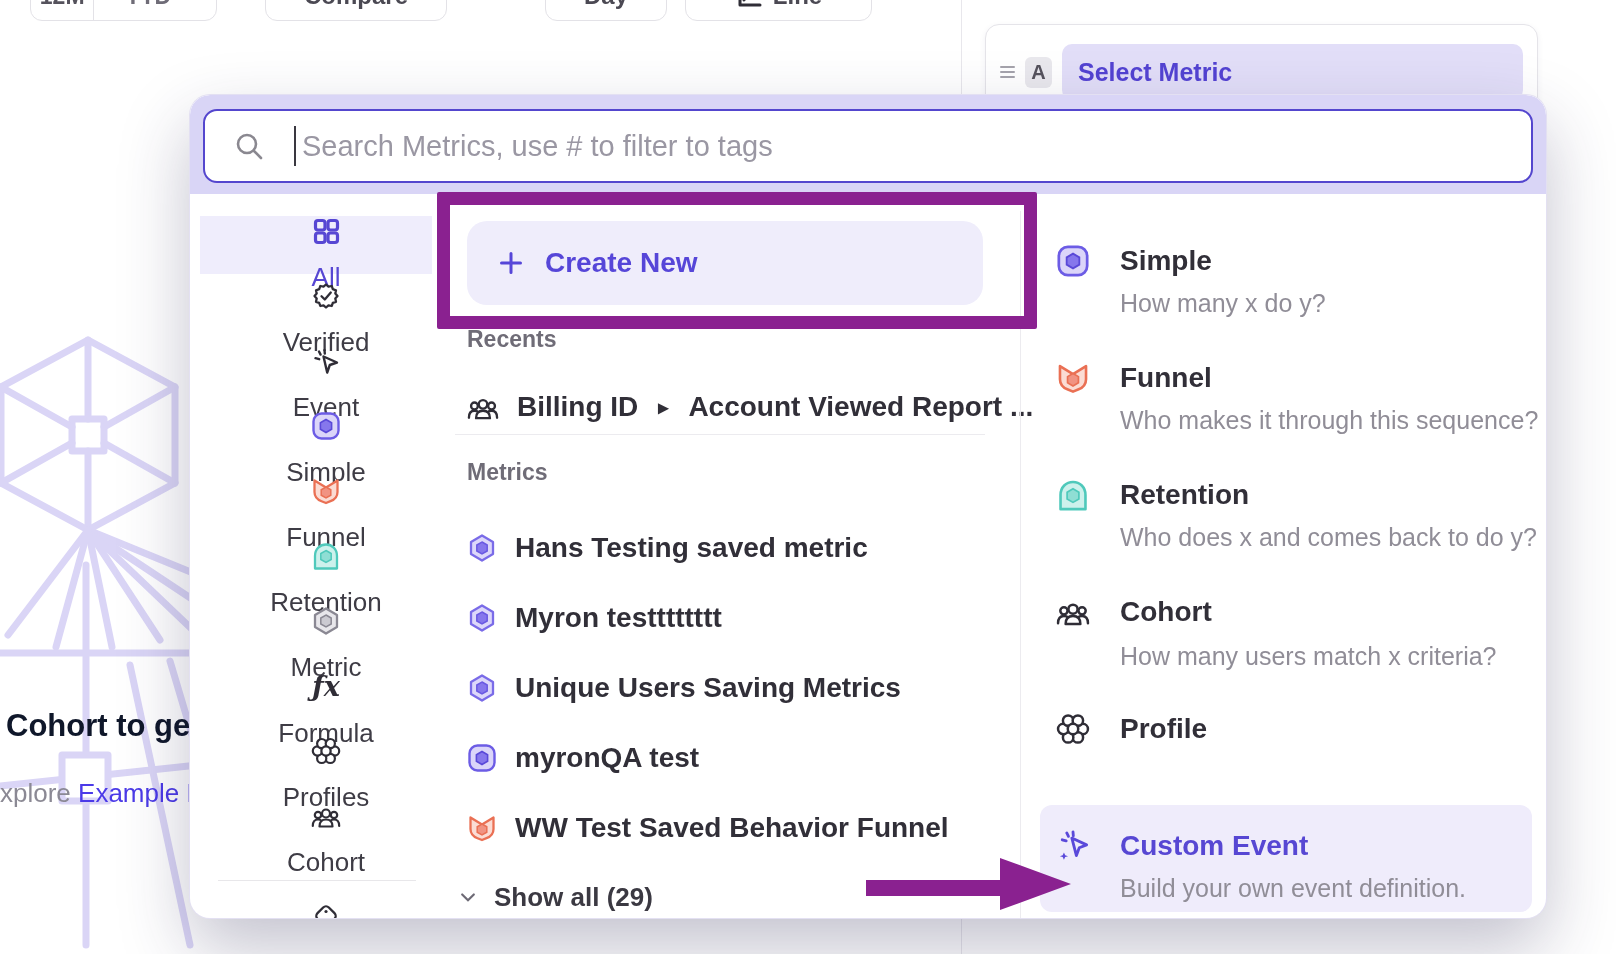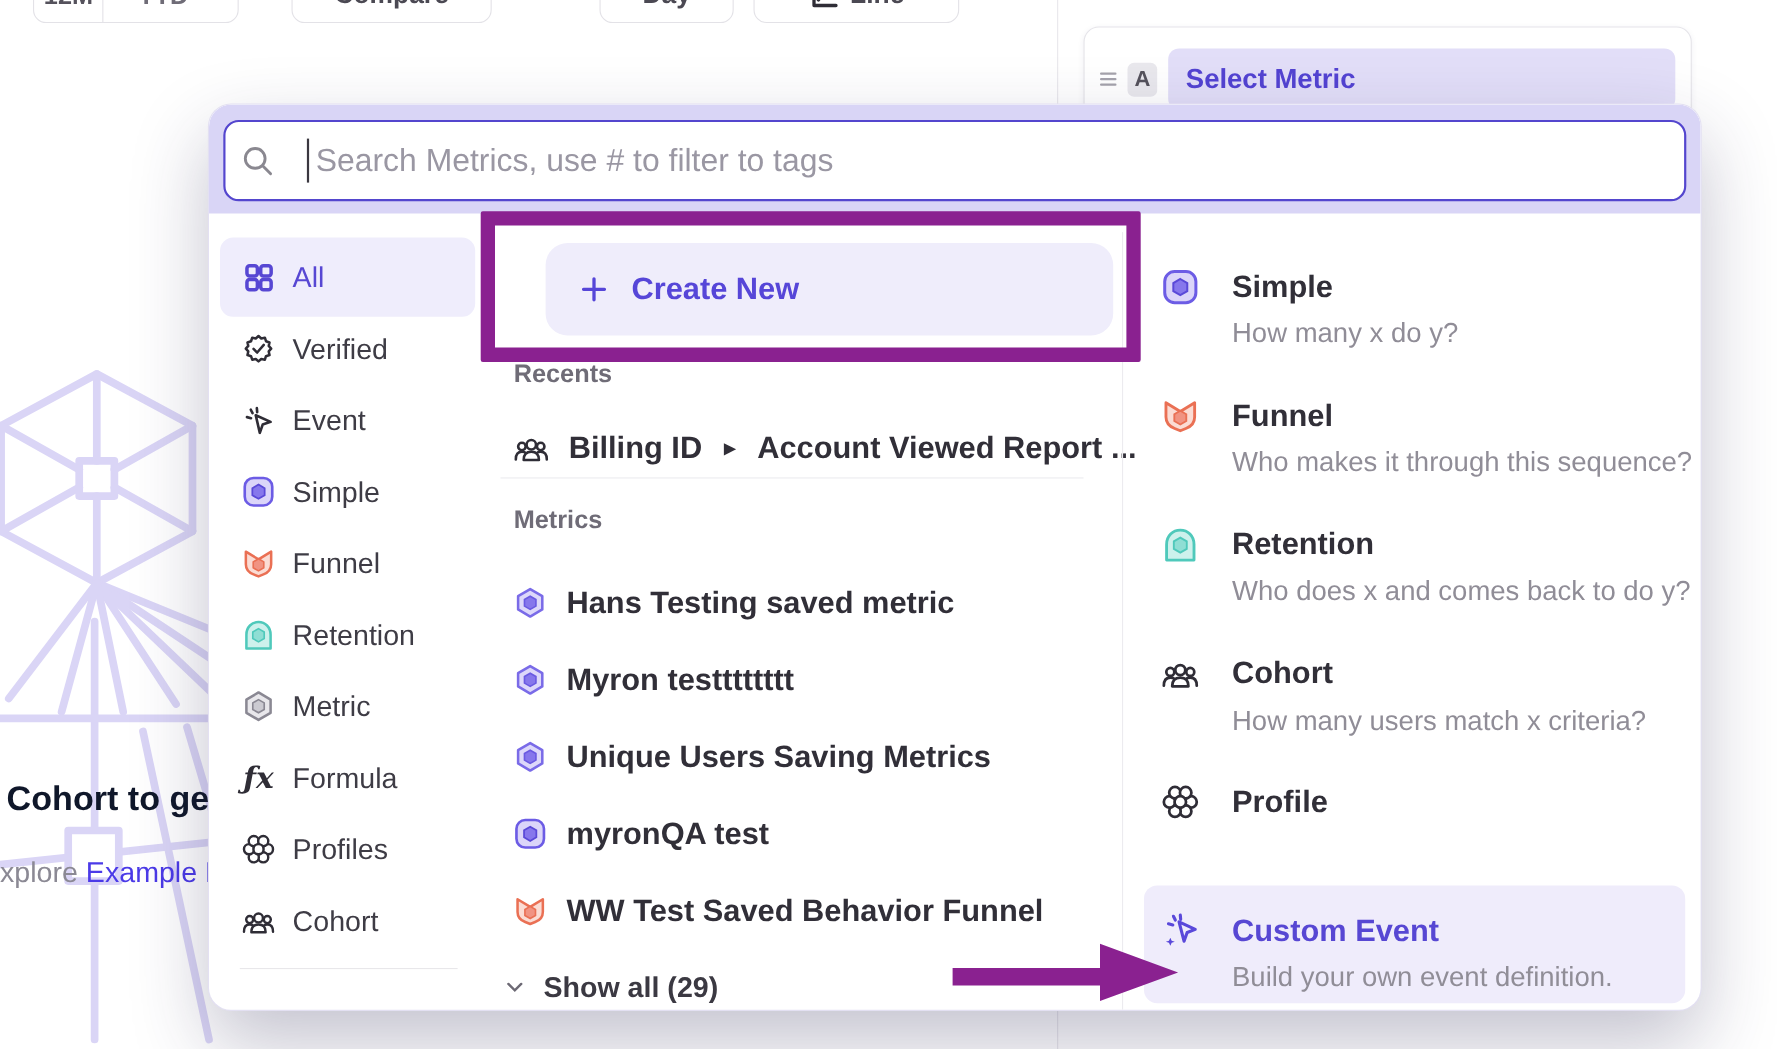--- a/index.html
+++ b/index.html
@@ -28,37 +28,37 @@
   .empty-heading{left:6px;top:708px;font-size:31px;font-weight:700;color:#0f172a;white-space:nowrap;}
   .empty-explore{left:0;top:778px;font-size:26px;white-space:nowrap;}
   .empty-explore .gray{color:#8B8994;}
   .empty-explore .link{color:#4B3AE8;font-weight:500;}
 
   
   .modal{left:190px;top:95px;width:1356px;height:823px;background:#fff;border-radius:20px;overflow:hidden;
          box-shadow:0 0 0 1px #E3E0F2, 0 30px 70px rgba(40,35,80,0.28);z-index:10;}
   .search-halo{left:0;top:0;width:100%;height:99px;background:#D9D5F6;border-radius:20px 20px 0 0;}
   .search-box{left:13px;top:14px;width:1330px;height:74px;background:#fff;border:2.5px solid #5446CE;
-              border-radius:14px;box-sizing:border-box;display:flex;align-items:center;padding-left:14px;}
+              border-radius:14px;box-sizing:border-box;display:flex;align-items:center;padding-left:29px;}
   .caret{width:2px;height:40px;background:#3A3840;margin-left:30px;}
   .search-ph{margin-left:6px;font-size:29px;color:#9A97A3;}
 
   
-  .sb-item{left:10px;width:232px;height:72px;display:flex;align-items:center;padding-left:20px;gap:16px;
-           box-sizing:border-box;border-radius:12px;font-size:26px;font-weight:500;color:#3E3C45;}
+  .sb-item{left:10px;width:232px;height:58px;display:flex;align-items:center;padding-left:20px;gap:16px;
+           box-sizing:border-box;border-radius:0;font-size:26px;font-weight:500;color:#3E3C45;flex-direction:column;}
   .sb-item.selected{background:#EFEDFC;color:#5747D3;}
   .sb-divider{left:28px;top:785px;width:198px;height:1px;background:#E8E7EA;}
   .ic30{width:30px;height:30px;flex:none;display:block;}
   .fx{font-size:27px;font-style:italic;font-weight:600;color:#2F2D36;width:30px;text-align:center;
       font-family:"DejaVu Serif", serif;}
 
   
   .create-btn{left:277px;top:126px;width:516px;height:84px;background:#EFEDFB;border-radius:20px;
               display:flex;align-items:center;padding-left:32px;gap:22px;box-sizing:border-box;
-              font-size:28px;font-weight:600;color:#5646D8;margin-left:29px;}
+              font-size:28px;font-weight:600;color:#5646D8;}
   .sec-label{font-size:23px;font-weight:600;color:#6F6C77;}
   .mid-row{left:277px;height:44px;display:flex;align-items:center;gap:18px;font-size:28px;font-weight:600;
            color:#312F38;white-space:nowrap;}
   .mid-divider{left:265px;top:339px;width:530px;height:1px;background:#ECEBEF;}
   .crumb-sep{font-size:20px;color:#312F38;margin:0 2px;}
   .showall{left:268px;top:782px;height:40px;display:flex;align-items:center;gap:16px;font-size:26px;
            font-weight:600;color:#3B3942;}
   .col-divider{left:830px;top:116px;width:1px;height:707px;background:#ECEBEF;}
 
   

